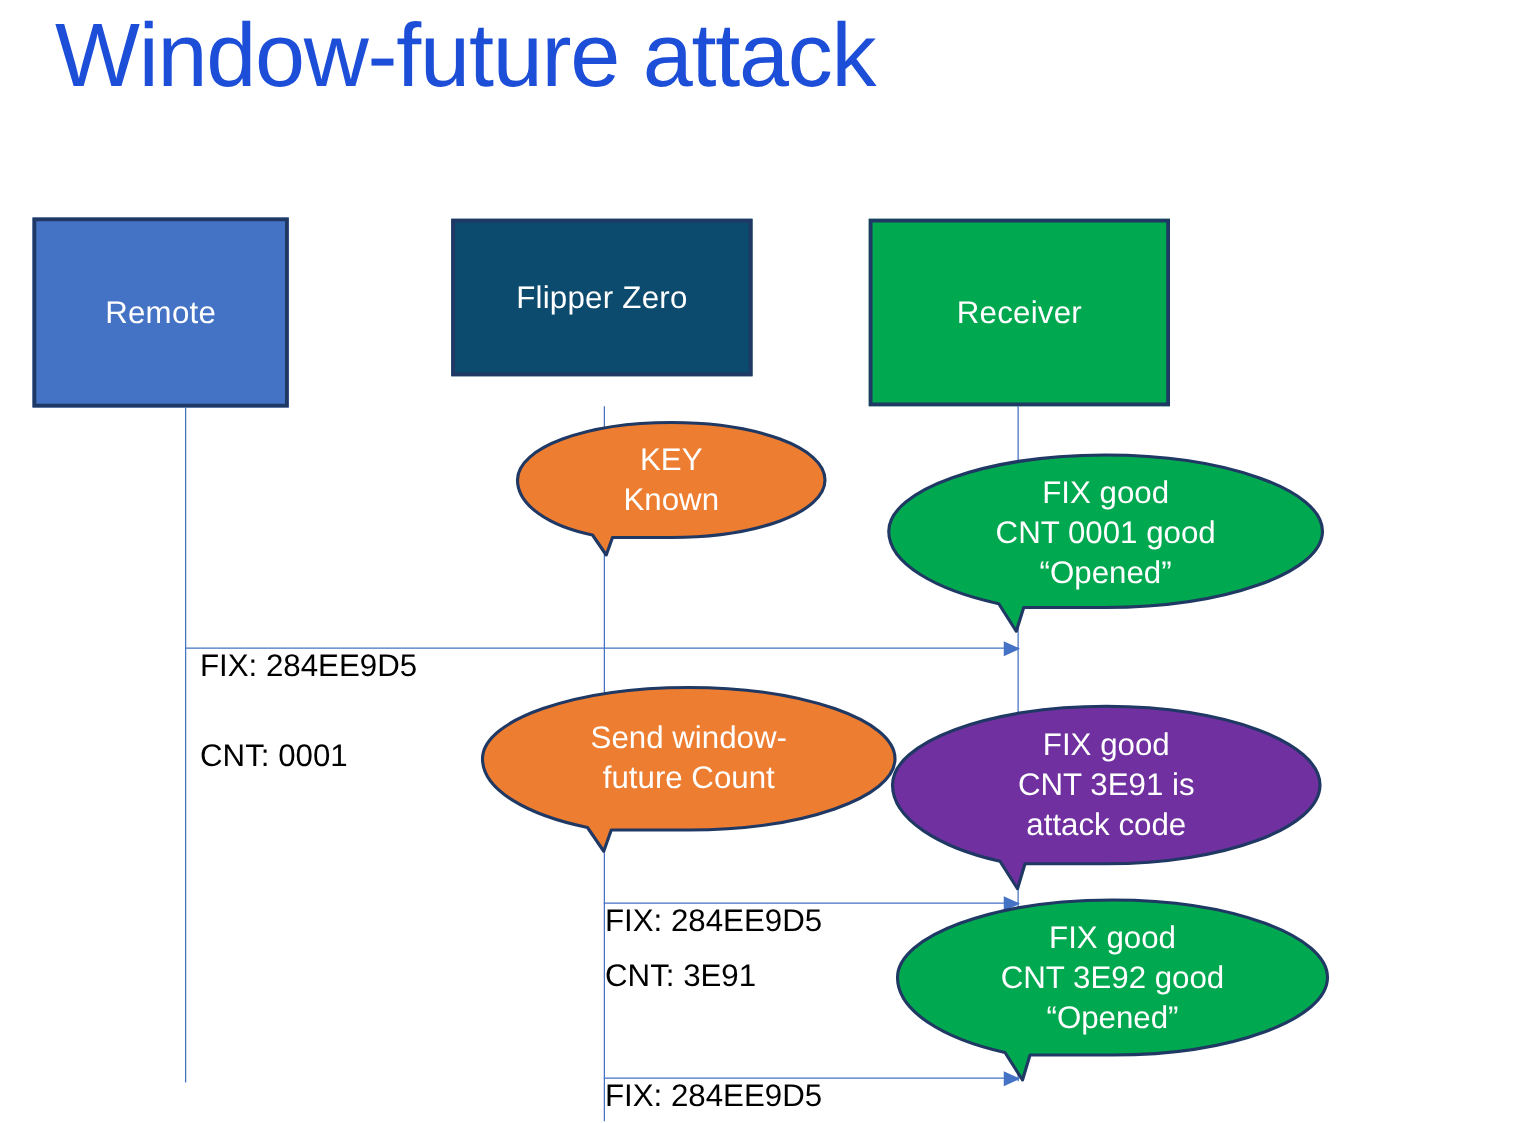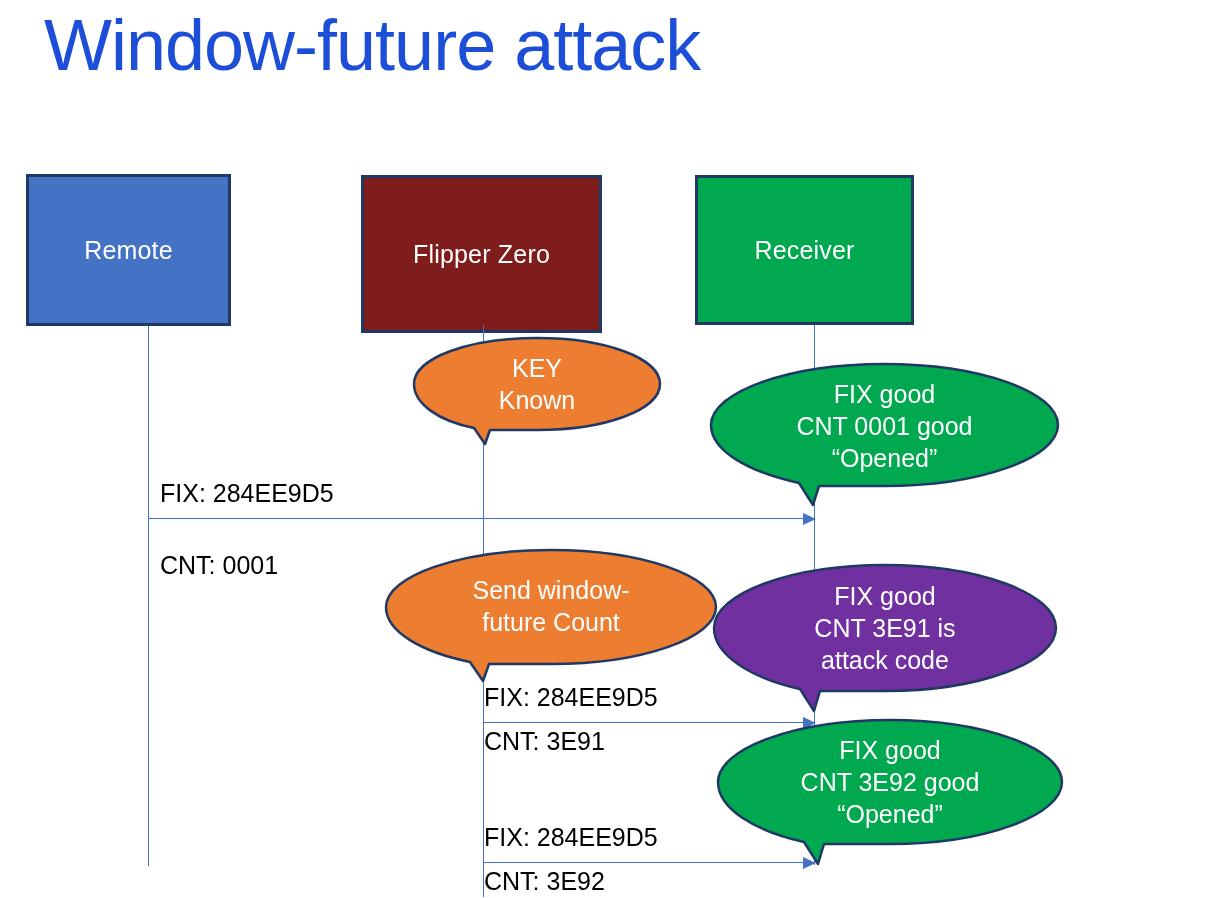--- a/index.html
+++ b/index.html
@@ -38,22 +38,22 @@
     border: 3px solid #1F3864;
     display: flex;
     align-items: center;
     justify-content: center;
     color: #ffffff;
     font-size: 25px;
     font-weight: 400;
     letter-spacing: 0.2px;
   }
   #actor-remote  { left: 26px;  top: 174px; width: 205px; height: 152px; background: #4472C4; }
-  #actor-flipper { left: 361px; top: 175px; width: 241px; height: 158px; background: #7f1d1d; }
-  #actor-receiver{ left: 695px; top: 175px; width: 219px; height: 150px; background: #00A94F; text-align: center; }
+  #actor-flipper { left: 361px; top: 175px; width: 241px; height: 126px; background: #0c4a6e; }
+  #actor-receiver{ left: 695px; top: 175px; width: 241px; height: 150px; background: #00A94F; text-align: center; }
 
   
   .lifeline {
     position: absolute;
     width: 0;
     border-left: 1.4px solid #4472C4;
   }
   #lifeline-remote   { left: 148px; top: 326px; height: 540px; }
   #lifeline-flipper  { left: 483px; top: 325px; height: 572px; }
   #lifeline-receiver { left: 814px; top: 325px; height: 540px; }
@@ -79,20 +79,21 @@
   #msg2-arrow { left: 483px;  top: 722px; width: 332px; }
   #msg3-arrow { left: 483px;  top: 862px; width: 332px; }
 
   
   .msg-label {
     position: absolute;
     font-size: 25px;
     color: #000000;
     white-space: nowrap;
     line-height: 1.15;
+    margin-top: 40px;
   }
   #msg1-fix { left: 160px; top: 479px; }
   #msg1-cnt { left: 160px; top: 551px; }
   #msg2-fix { left: 484px; top: 683px; }
   #msg2-cnt { left: 484px; top: 727px; }
   #msg3-fix { left: 484px; top: 823px; }
   #msg3-cnt { left: 484px; top: 867px; }
 
   
   .bubble {

